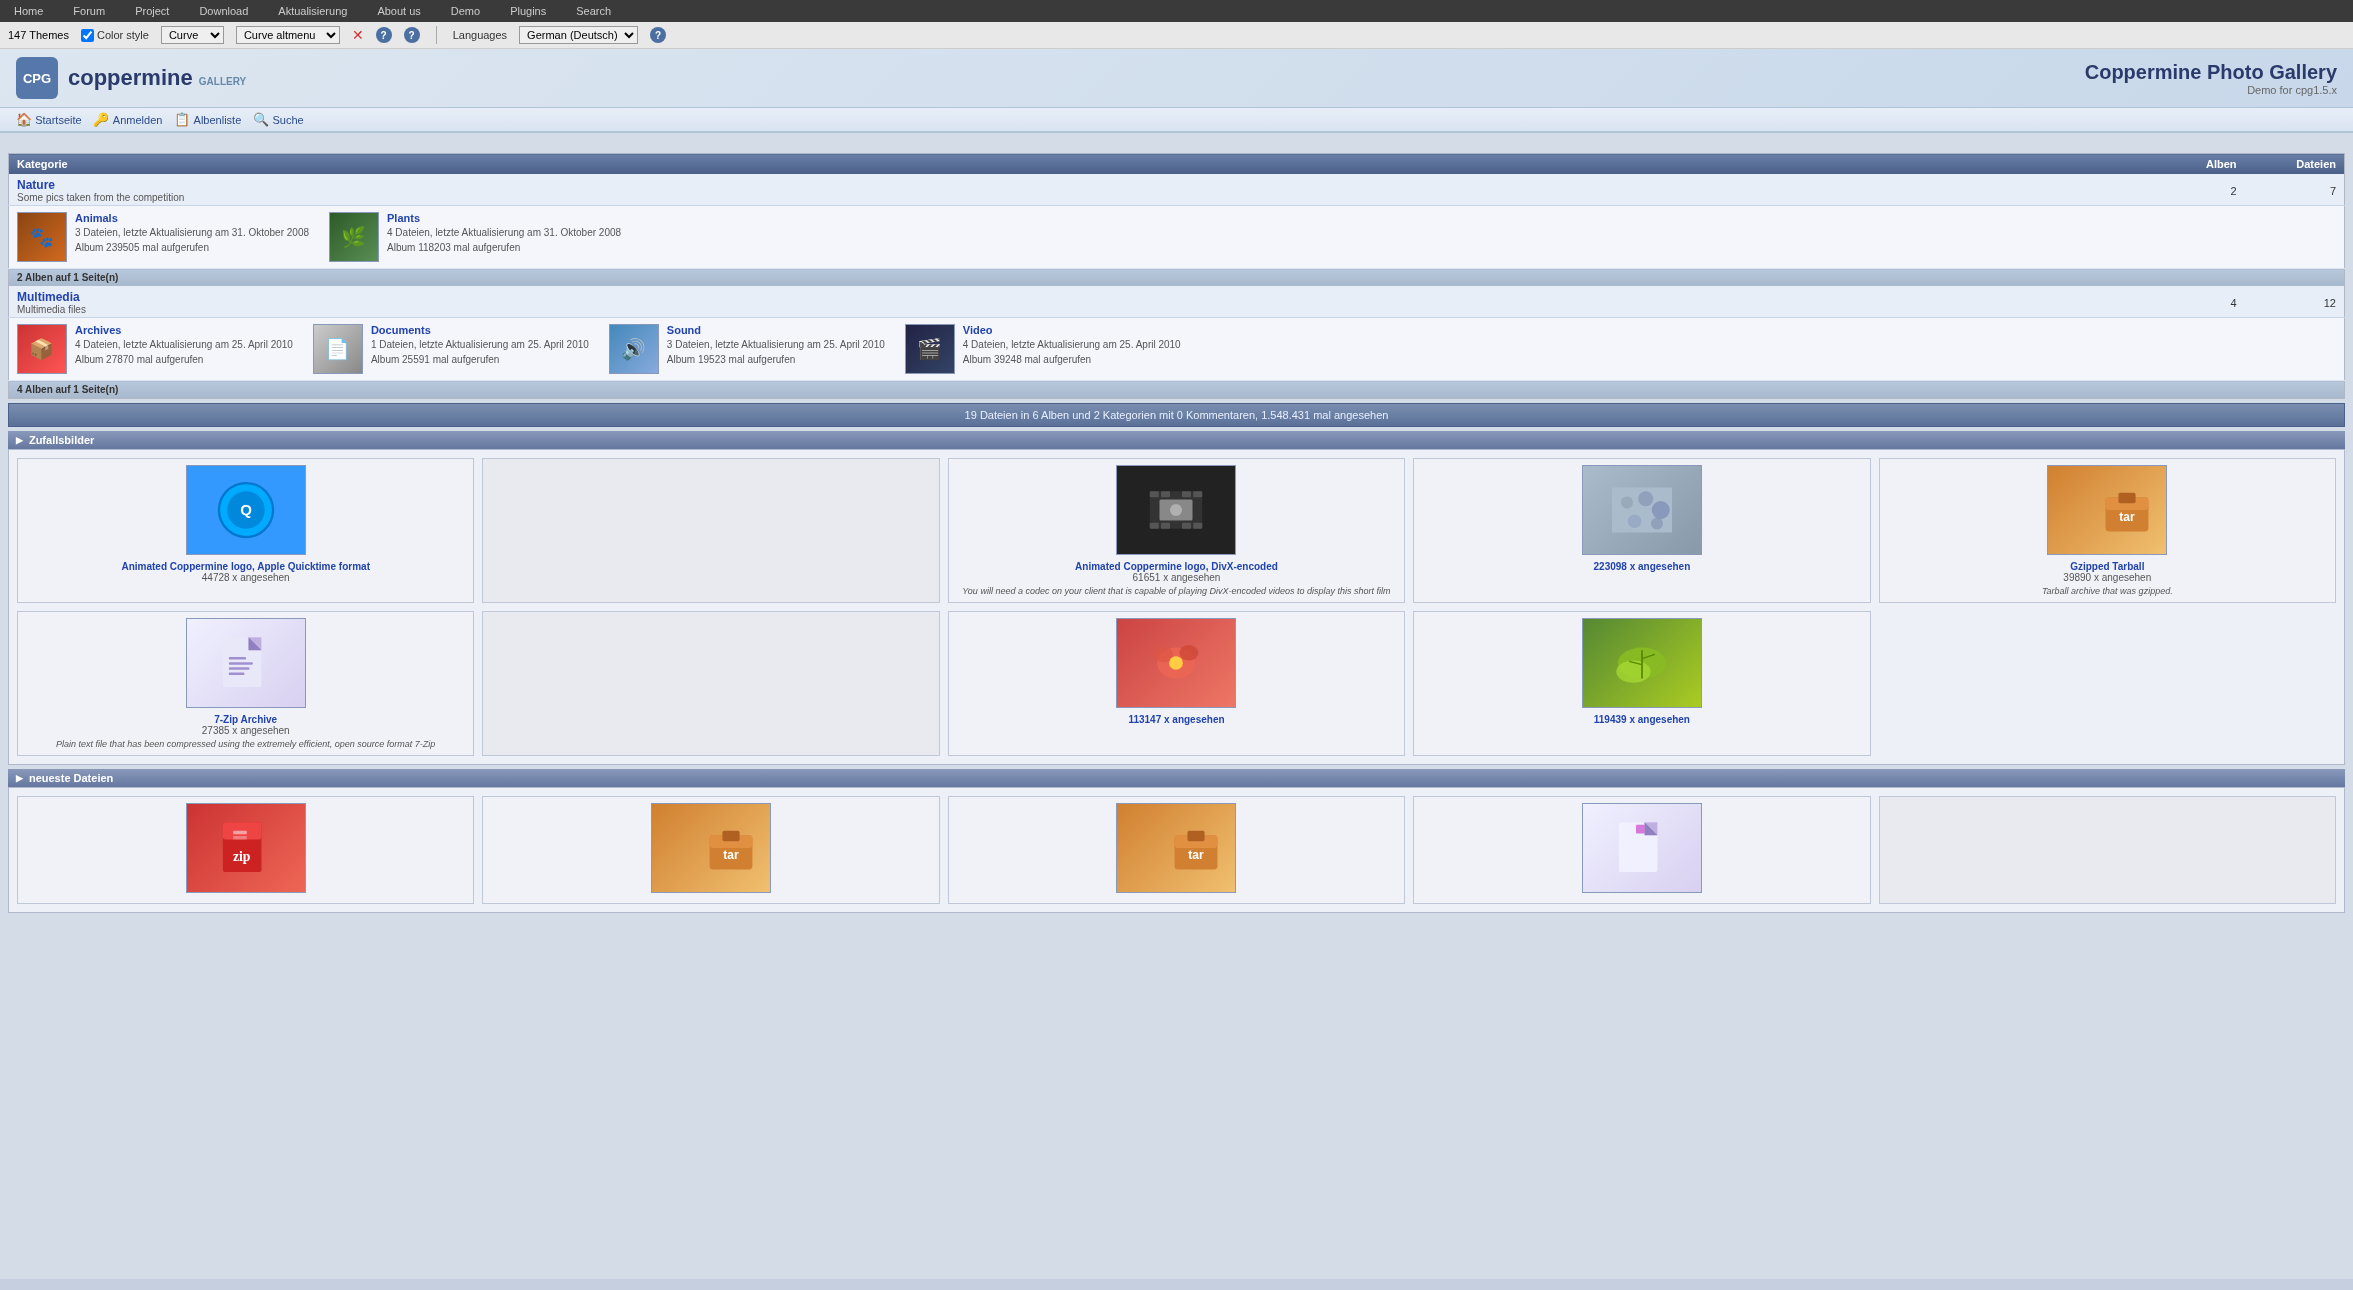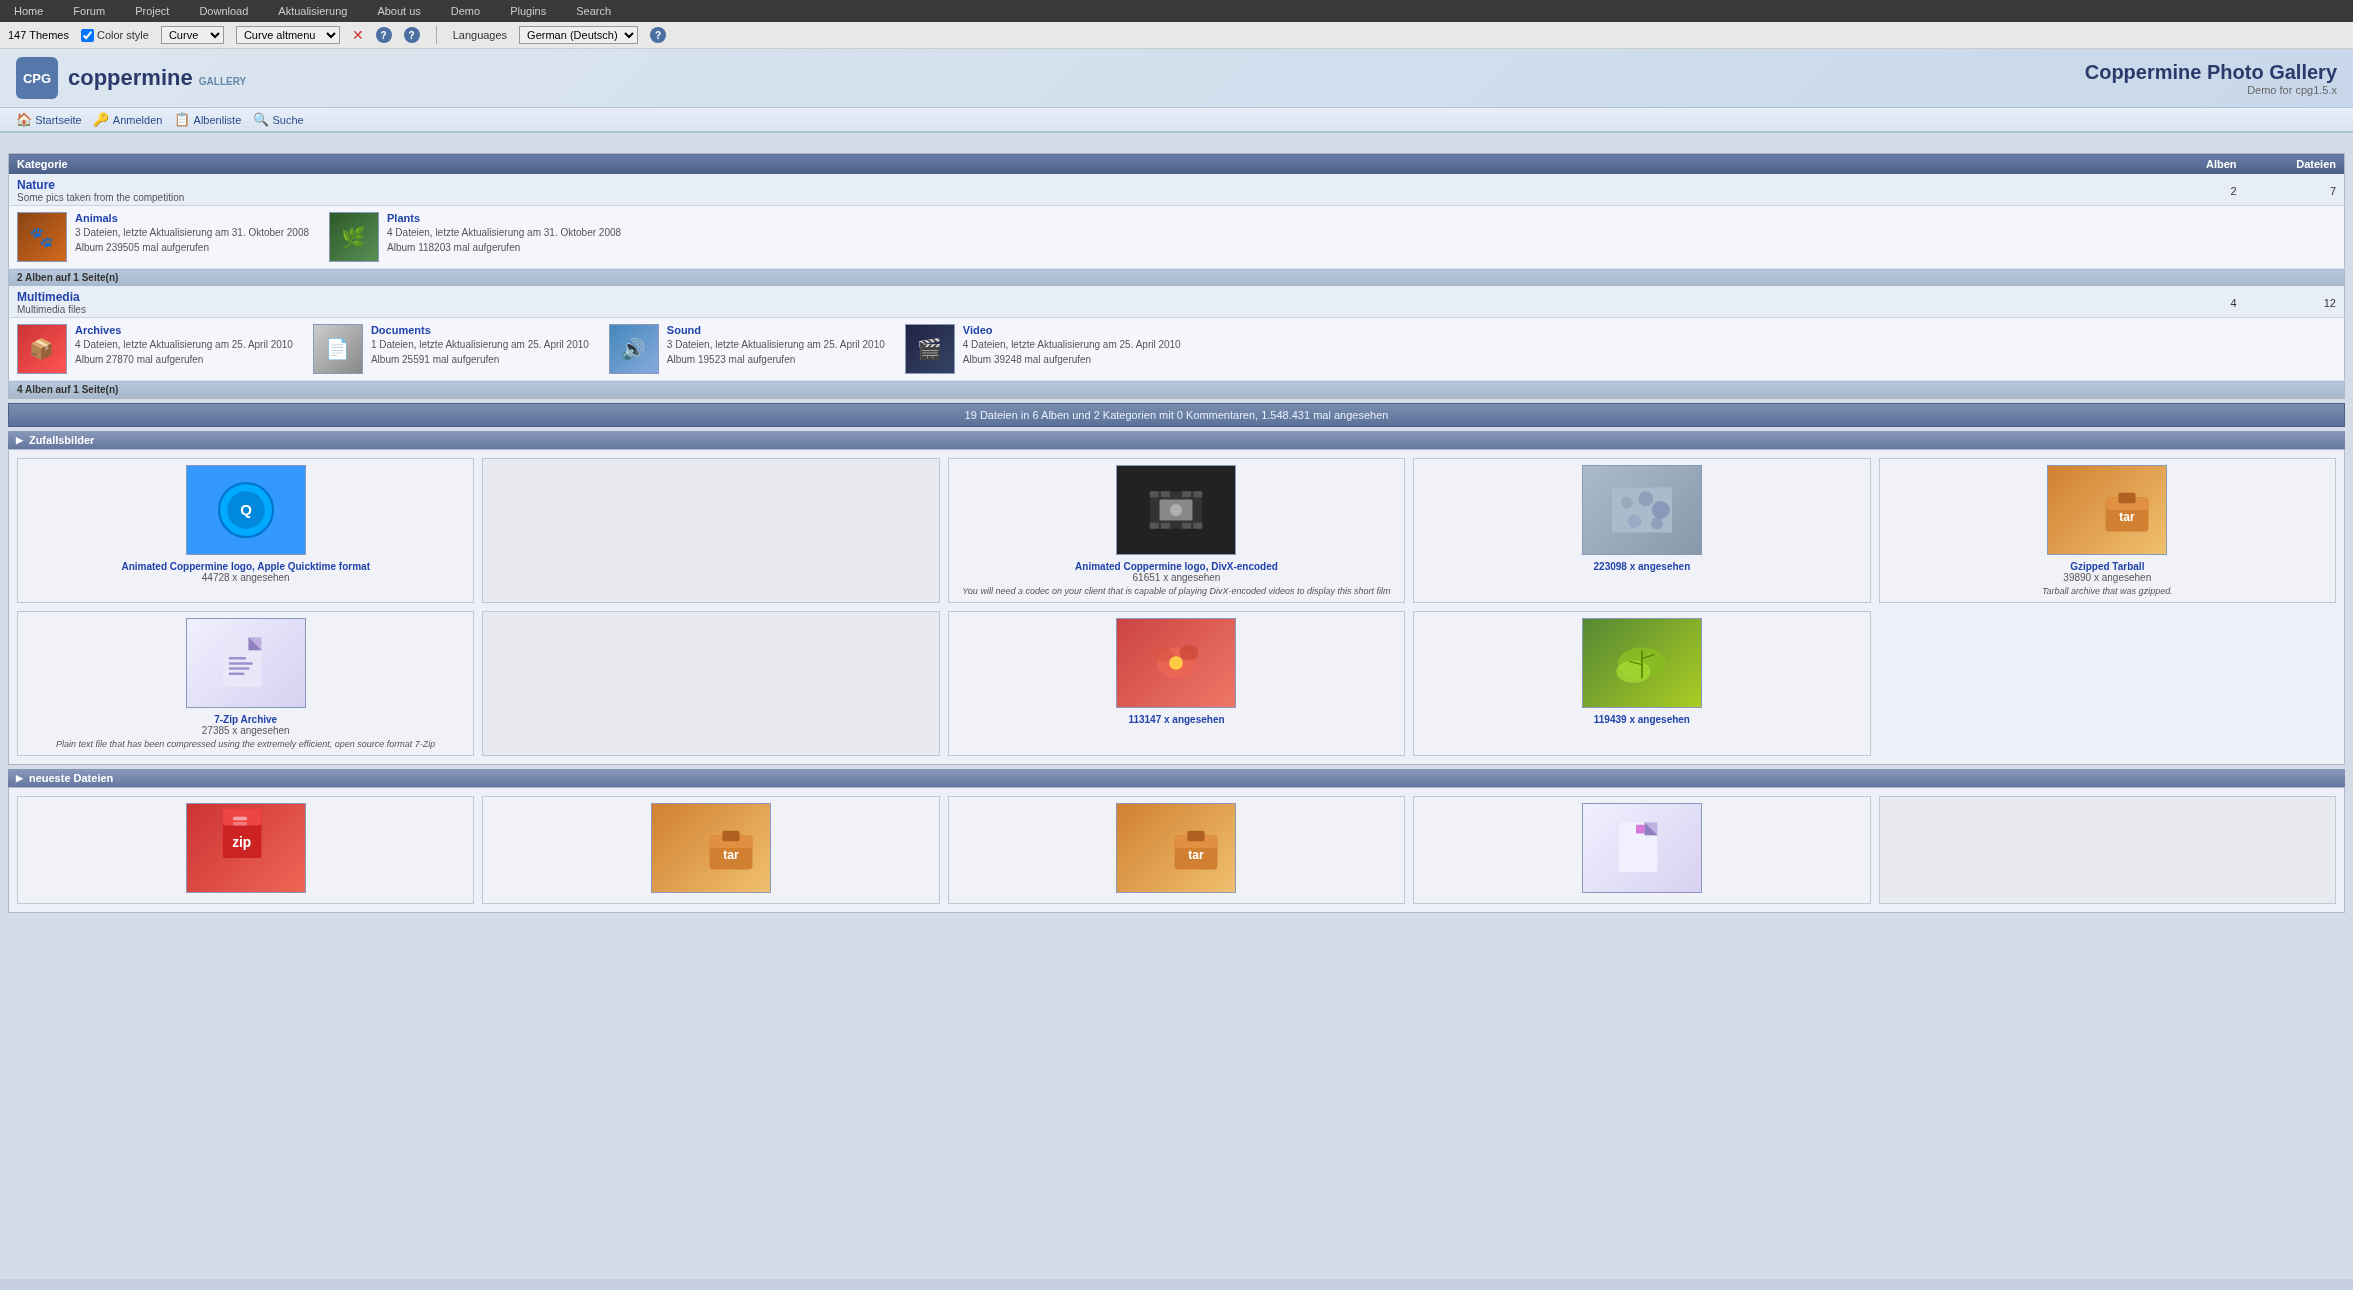--- a/index.html
+++ b/index.html
@@ -548,21 +548,21 @@
 
     <div style="margin-top:4px;">
       <div class="section-header">
         <span class="arrow">▶</span>
         <span>neueste Dateien</span>
       </div>
       <div class="section-content">
         <div class="thumbs-grid">
 
           <div class="thumb-cell">
-            <div class="thumb-img" style="background:linear-gradient(135deg,#cc3333,#ee6655); display:flex; align-items:flex-start; justify-content:center;">
+            <div class="thumb-img" style="background:linear-gradient(135deg,#cc3333,#ee6655); display:flex; align-items:center; justify-content:center;font-family:Liberation Serif, serif;">
               <svg viewBox="0 0 70 70">
                 <rect x="8" y="5" width="45" height="58" rx="3" fill="#cc2222"></rect>
                 <rect x="8" y="5" width="45" height="20" rx="3" fill="#ee4444"></rect>
                 <text x="30" y="50" text-anchor="middle" fill="#fff" font-size="16" font-weight="bold">zip</text>
                 <rect x="20" y="15" width="16" height="4" rx="1" fill="#fff" opacity="0.5"></rect>
                 <rect x="20" y="21" width="16" height="4" rx="1" fill="#fff" opacity="0.3"></rect>
               </svg>
             </div>
           </div>
 

